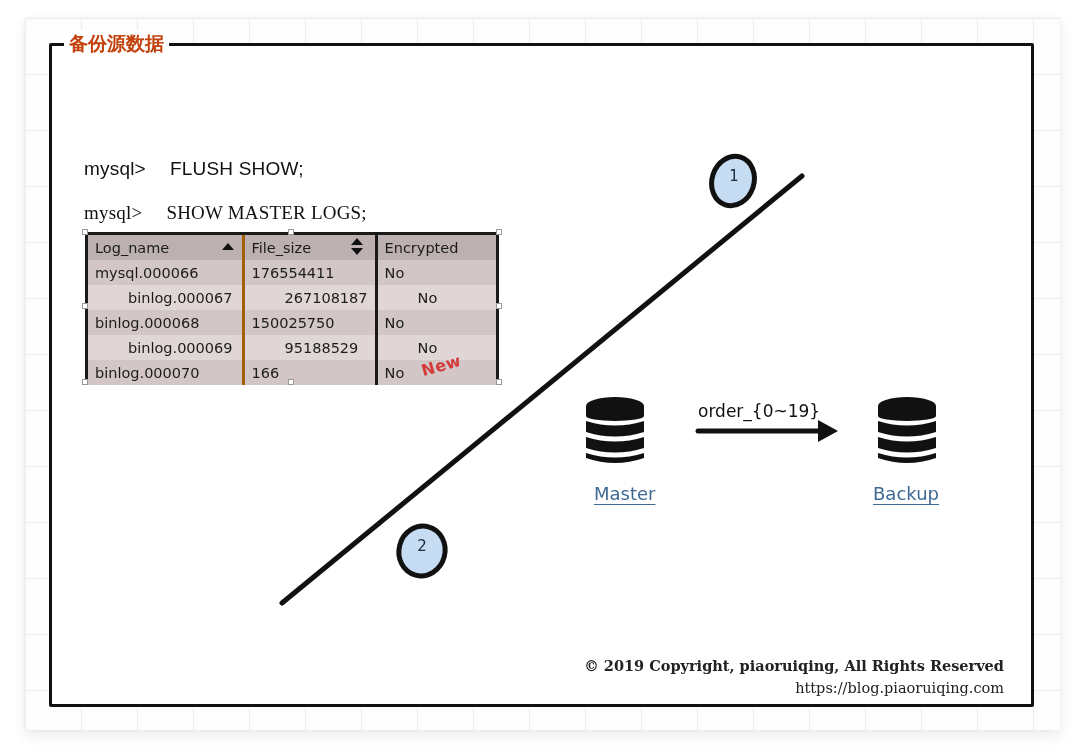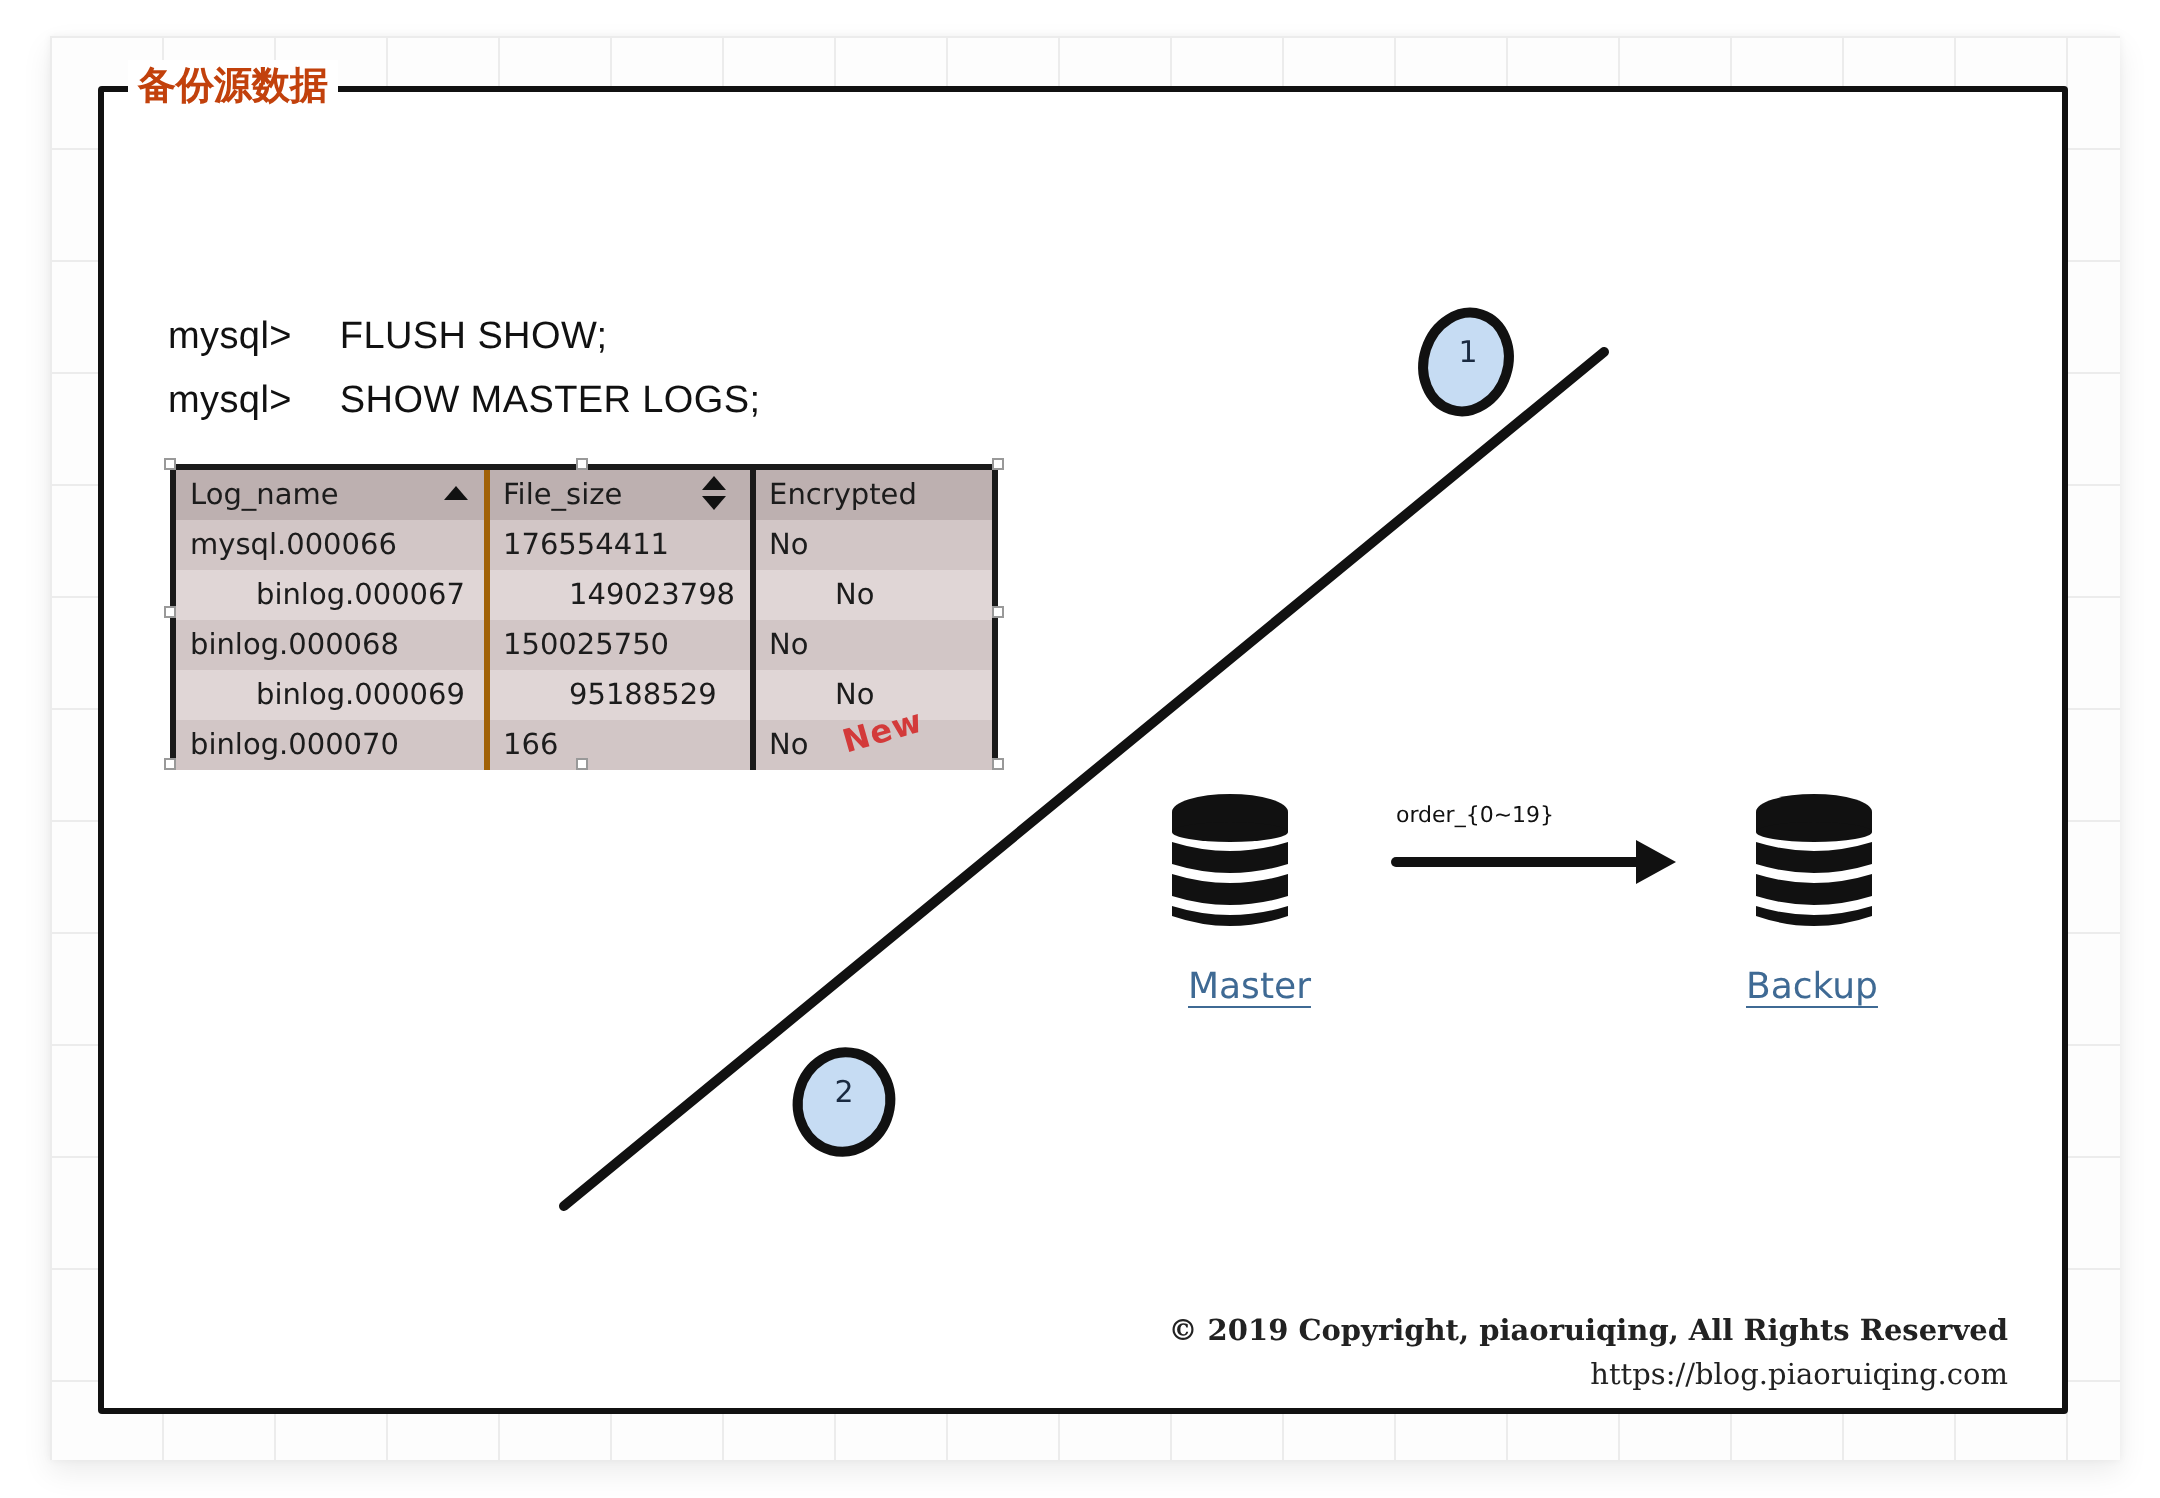--- a/index.html
+++ b/index.html
@@ -40,21 +40,21 @@
     .cmd {
       position: absolute;
       left: 84px;
       font-family: "Liberation Sans", sans-serif;
       font-size: 19px;
       color: #111;
       letter-spacing: 0.2px;
     }
     .cmd .prompt { margin-right: 24px; }
     .cmd1 { top: 158px; }
-    .cmd2 { top: 190px; }
+    .cmd2 { top: 202px; font-family: Liberation Serif, serif; }
 
     .logtable {
       position: absolute;
       left: 85px; top: 232px; width: 414px; height: 150px;
       border: 3px solid #1a1a1a;
       background: #cdbfbf;
     }
     .logtable table {
       width: 100%; height: 100%;
       border-collapse: collapse;
@@ -127,21 +127,21 @@
       text-underline-offset: 4px;
       text-decoration-thickness: 1px;
     }
     .master-label { left: 594px; top: 483px; }
     .backup-label { left: 873px; top: 483px; }
 
     .arrow-label {
       position: absolute;
       left: 698px; top: 401px;
       font-family: "DejaVu Sans", sans-serif;
-      font-size: 11px;
+      font-size: 17px;
       color: #111;
     }
 
     .footer {
       position: absolute;
       right: 76px;
       font-family: "DejaVu Serif", serif;
       font-size: 14.5px;
       color: #222;
       text-align: right;
@@ -184,21 +184,21 @@
       </tr>
     </thead>
     <tbody>
       <tr class="r0">
         <td class="c0">mysql.000066</td>
         <td class="c1">176554411</td>
         <td class="c2">No</td>
       </tr>
       <tr class="r1">
         <td class="c0">binlog.000067</td>
-        <td class="c1">149023798</td>
+        <td class="c1">267108187</td>
         <td class="c2">No</td>
       </tr>
       <tr class="r0">
         <td class="c0">binlog.000068</td>
         <td class="c1">150025750</td>
         <td class="c2">No</td>
       </tr>
       <tr class="r1">
         <td class="c0">binlog.000069</td>
         <td class="c1">95188529</td>

